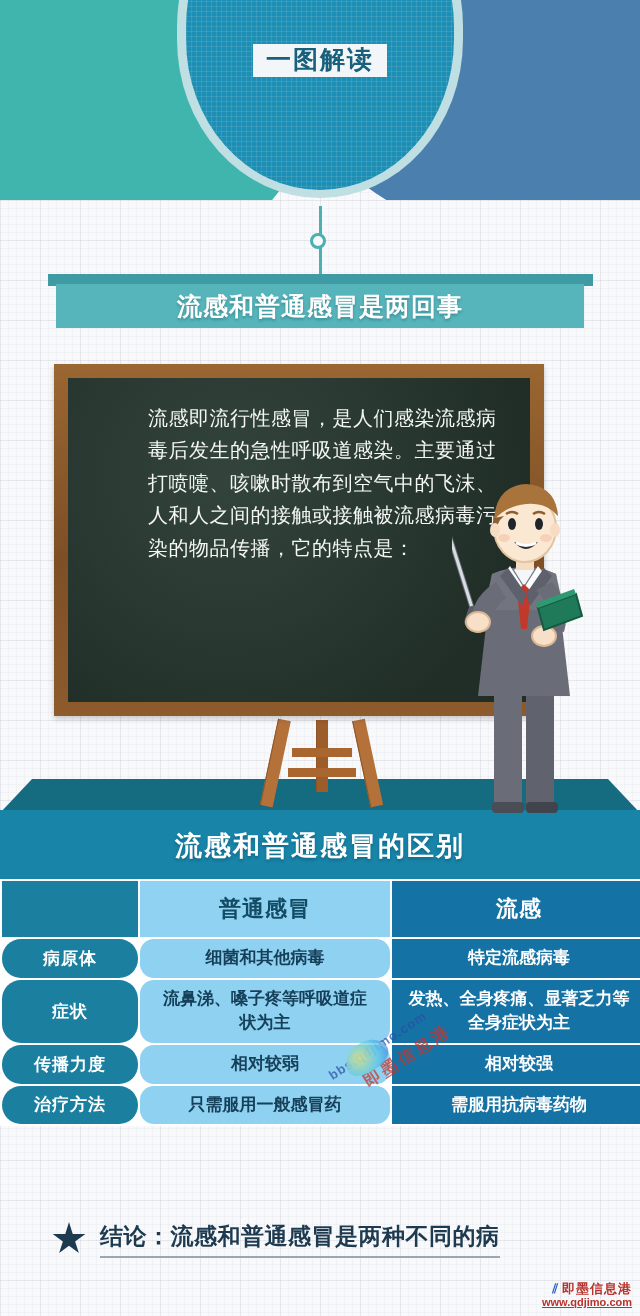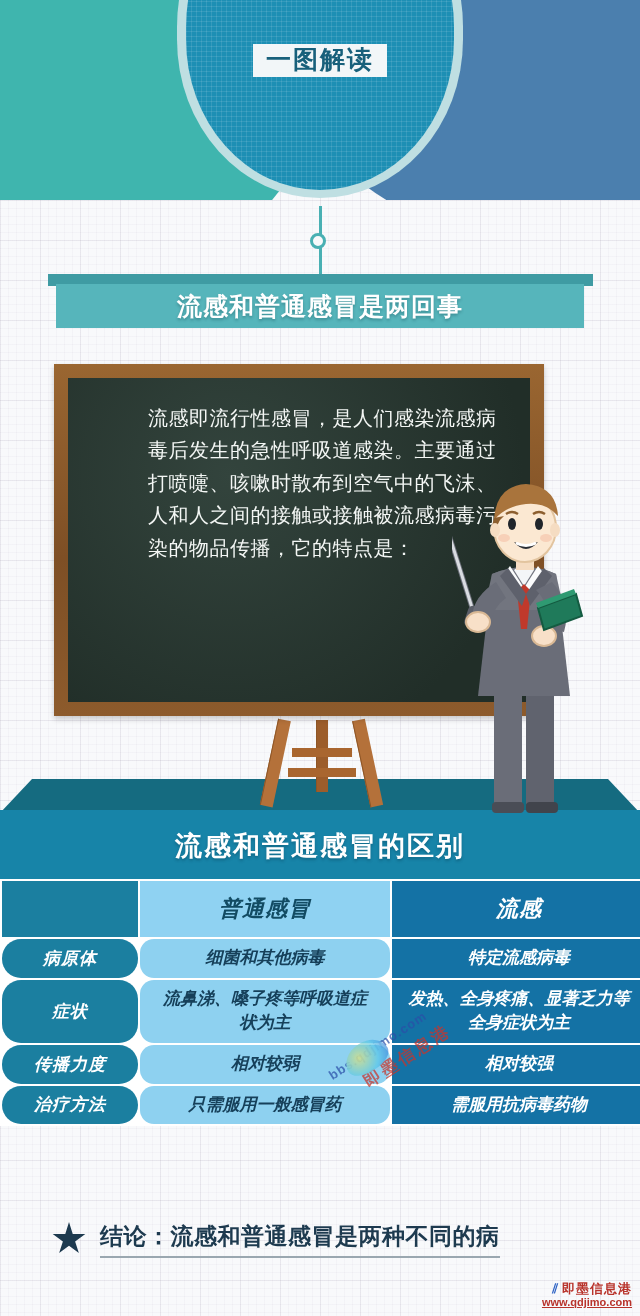--- a/index.html
+++ b/index.html
@@ -137,21 +137,21 @@
     display:flex; align-items:center; justify-content:center;
   }
   .tbl-title span{
     color:#fff; font-size:27px; font-weight:bold; letter-spacing:2px;
     text-shadow:0 2px 3px rgba(0,40,60,.3);
   }
   table{
     width:640px; border-collapse:separate; border-spacing:2px; background:#ffffff;
     table-layout:fixed;
   }
-  table td{ vertical-align:middle; text-align:center; padding:7px 16px;font-style:italic; }
+  table td{ vertical-align:middle; text-align:center; padding:7px 16px; }
   col.c1{width:136px;} col.c2{width:250px;} col.c3{width:254px;}
   .hd-blank{background:#1b7fa0;}
   .hd-common{background:#8fd2f2; color:#124b63; font-size:22px; font-weight:bold; letter-spacing:1px; height:42px;}
   .hd-flu{background:#1472a5; color:#ffffff; font-size:22px; font-weight:bold; letter-spacing:1px;}
   .rowhead{background:#1b7fa0; color:#fff; font-size:17px; font-weight:bold; letter-spacing:1px;border-radius:19px;}
   .cell-common{background:#8ed1f0; color:#16405a; font-size:17px; font-weight:bold; line-height:1.45;border-radius:14px;}
   .cell-flu{background:#1472a5; color:#ffffff; font-size:17px; font-weight:bold; line-height:1.45;}
 
   
   .concl{

